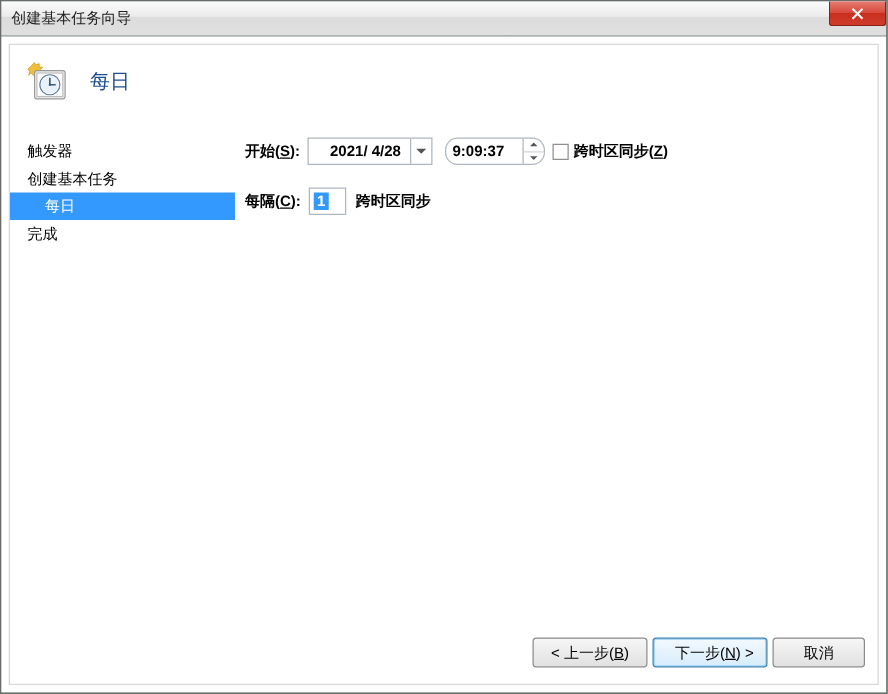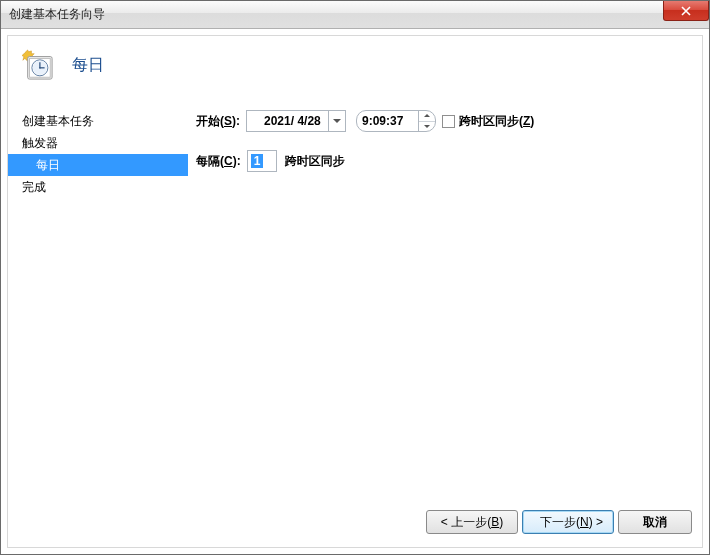--- a/index.html
+++ b/index.html
@@ -179,21 +179,21 @@
       justify-content: center;
       cursor: default;
       border-radius: 3px;
     }
     .btn.primary {
       border: 1px solid #3c7fb1;
       box-shadow: inset 0 0 0 1px #a7d9f5;
       background: linear-gradient(to bottom, #f3f9fe, #d7ecfb);
       justify-content: flex-end;
     }
-    .btn.cancel { min-width: 74px; font-weight: bold; }
+    .btn.cancel { min-width: 74px; }
     .tri-down { width:0;height:0;border-left:4px solid transparent;border-right:4px solid transparent;border-top:4px solid #555; }
     .tri-up-s { width:0;height:0;border-left:3px solid transparent;border-right:3px solid transparent;border-bottom:3px solid #555; }
     .tri-down-s { width:0;height:0;border-left:3px solid transparent;border-right:3px solid transparent;border-top:3px solid #555; }
   </style>
 </head>
 <body>
 
 <div class="window">
   <div class="titlebar">
     <span>创建基本任务向导</span>
@@ -216,22 +216,22 @@
           <circle cx="19" cy="20" r="7.5" fill="#e9f1fb"></circle>
           <line x1="19" y1="20" x2="19" y2="14" stroke="#3a5b86" stroke-width="1.4"></line>
           <line x1="19" y1="20" x2="24" y2="20" stroke="#3a5b86" stroke-width="1.4"></line>
           <circle cx="19" cy="20" r="1" fill="#3a5b86"></circle>
         </svg>
         <div class="header-title">每日</div>
       </div>
 
       <div class="content-area">
         <div class="nav">
+          <div class="nav-item">触发器</div>
           <div class="nav-item">创建基本任务</div>
-          <div class="nav-item">触发器</div>
           <div class="nav-item indent selected">每日</div>
           <div class="nav-item">完成</div>
         </div>
 
         <div class="form-area">
           <div class="row">
             <span class="lbl"><span>开始(</span><u>S</u><span>):</span></span>
             <div class="date-picker">
               <span>2021/ 4/28</span>
               <div class="dp-arrow">

